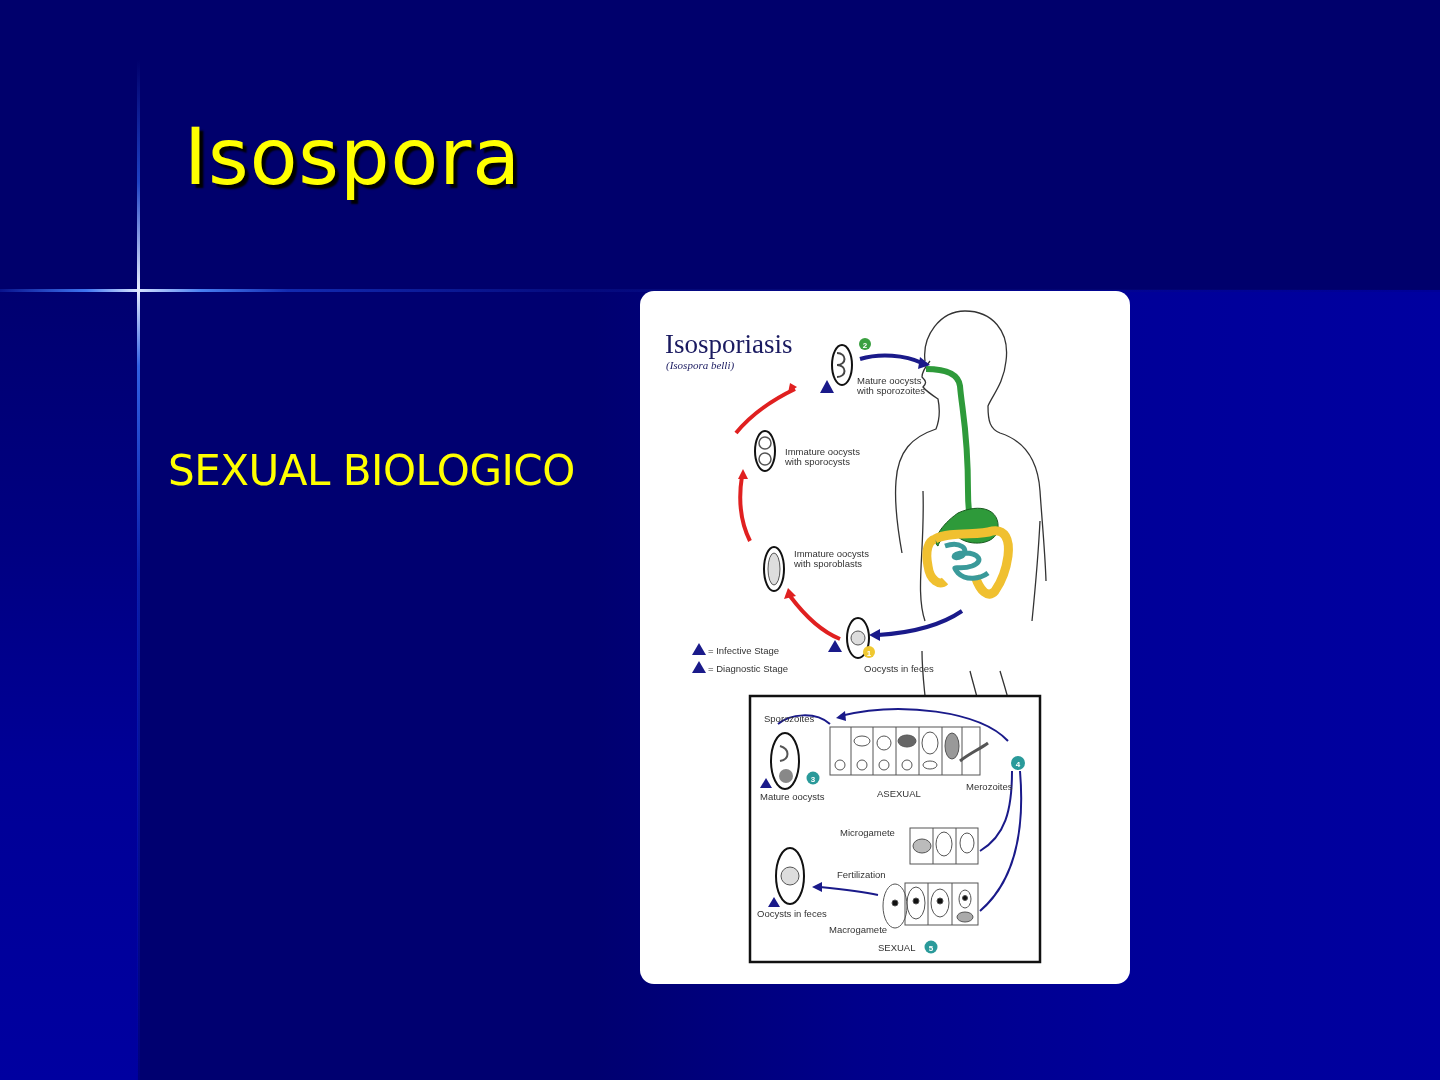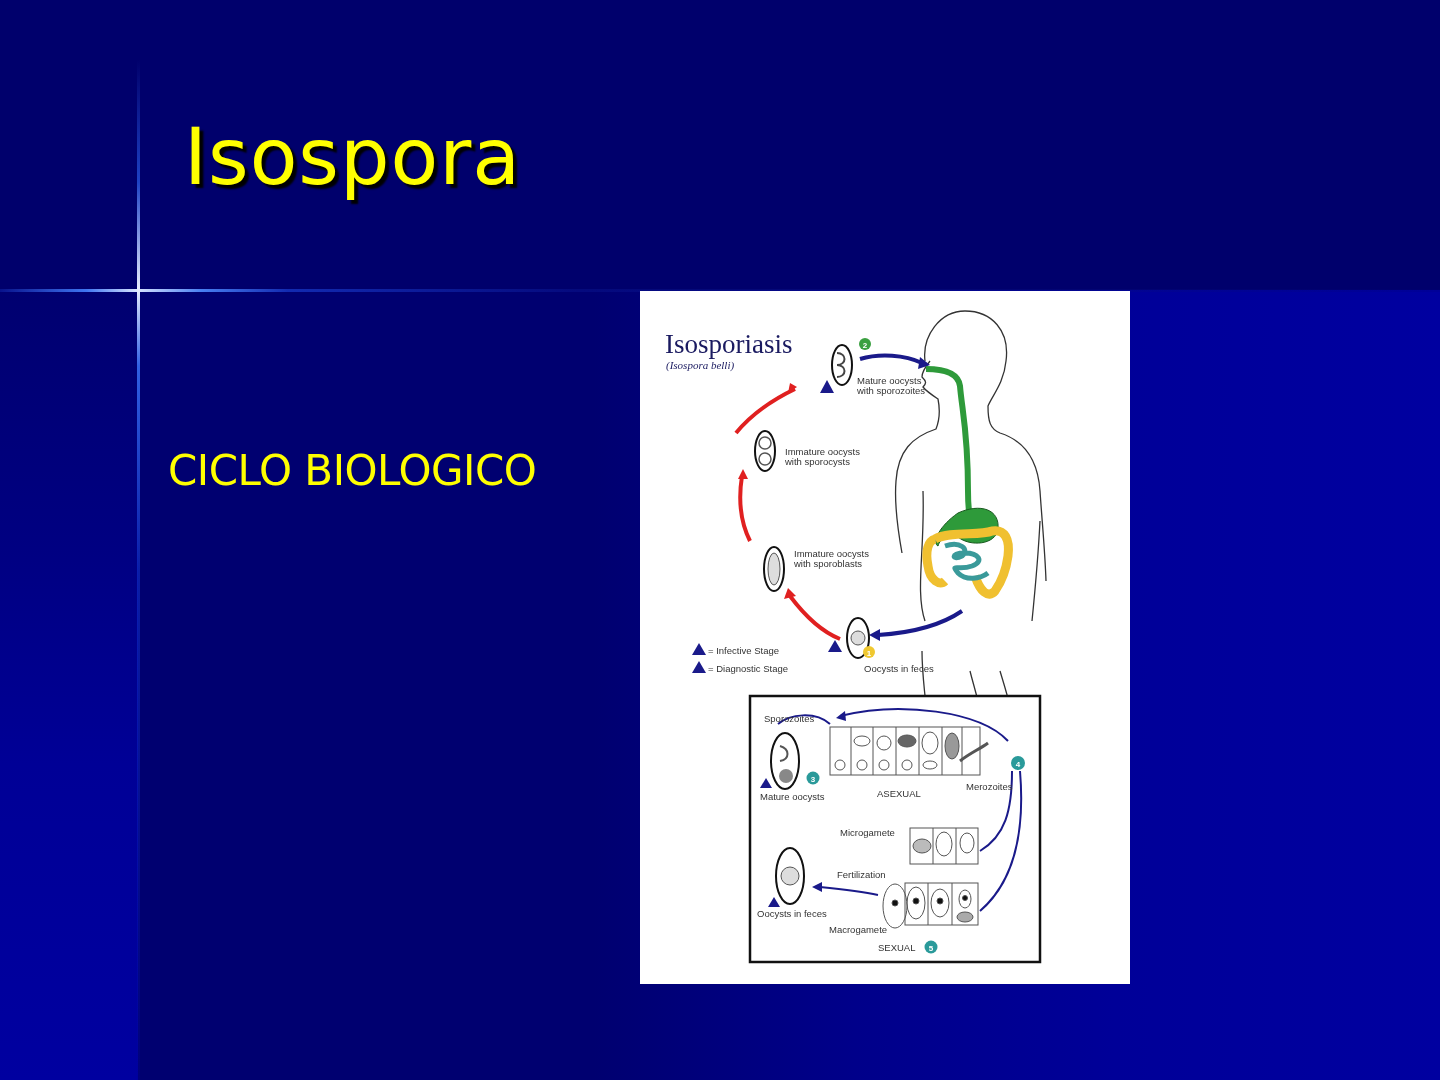--- a/index.html
+++ b/index.html
@@ -36,35 +36,36 @@
   }
   .subtitle {
     position:absolute; left:168px; top:446px;
     font-family:"DejaVu Sans", sans-serif;
     font-size:42px; color:#ffff00;
     letter-spacing:-0.5px;
   }
   .figure {
     position:absolute; left:640px; top:291px; width:490px; height:693px;
     background:#ffffff;
+    border-radius:14px;
   }
   .figure svg { position:absolute; left:0; top:0; }
   .lbl { font-family:"Liberation Sans", sans-serif; font-size:9.5px; fill:#333; }
 </style>
 </head>
 <body>
 
 <div class="bg-top"></div>
 <div class="bg-left"></div>
 <div class="bg-main"></div>
 <div class="flare-h"></div>
 <div class="flare-v"></div>
 
 <div class="title">Isospora</div>
-<div class="subtitle">CICLO BIOLOGICO</div>
+<div class="subtitle">SEXUAL BIOLOGICO</div>
 
 <div class="figure">
   <svg width="490" height="693" viewBox="0 0 490 693">
     <defs>
       <marker id="redhead" markerWidth="8" markerHeight="8" refX="4" refY="4" orient="auto">
         <path d="M0,0 L8,4 L0,8 z" fill="#e02020"></path>
       </marker>
       <marker id="bluehead" markerWidth="8" markerHeight="8" refX="4" refY="4" orient="auto">
         <path d="M0,0 L8,4 L0,8 z" fill="#1a1a8a"></path>
       </marker>

